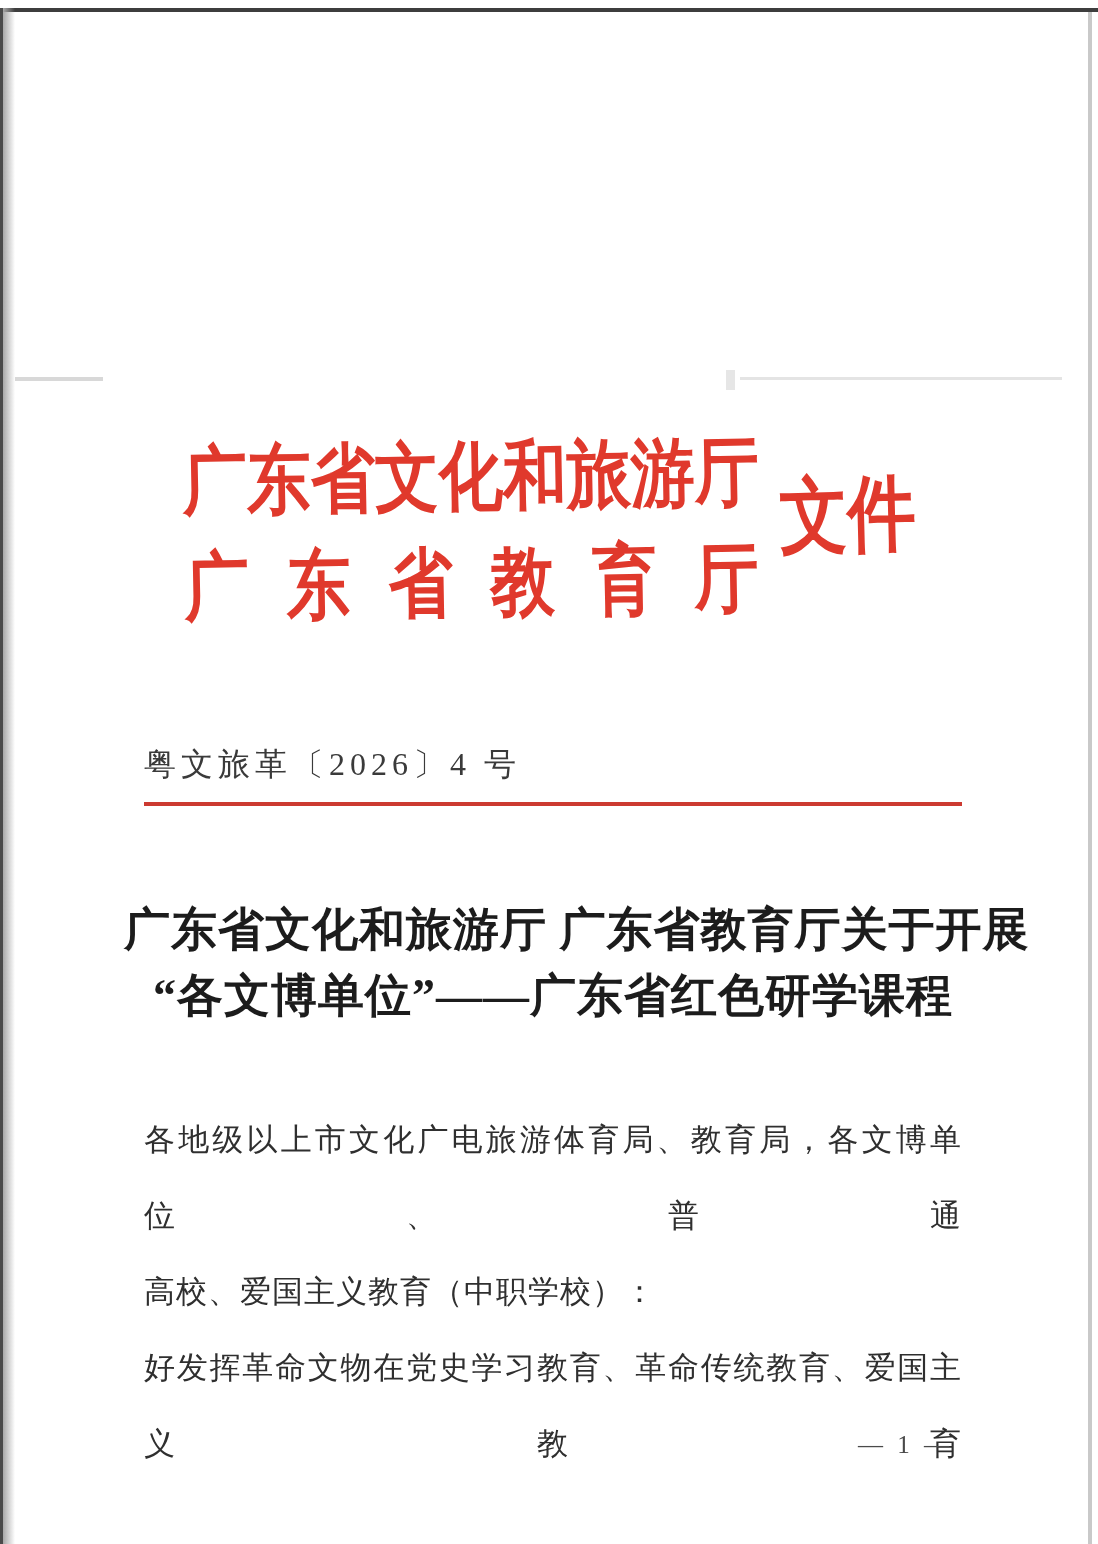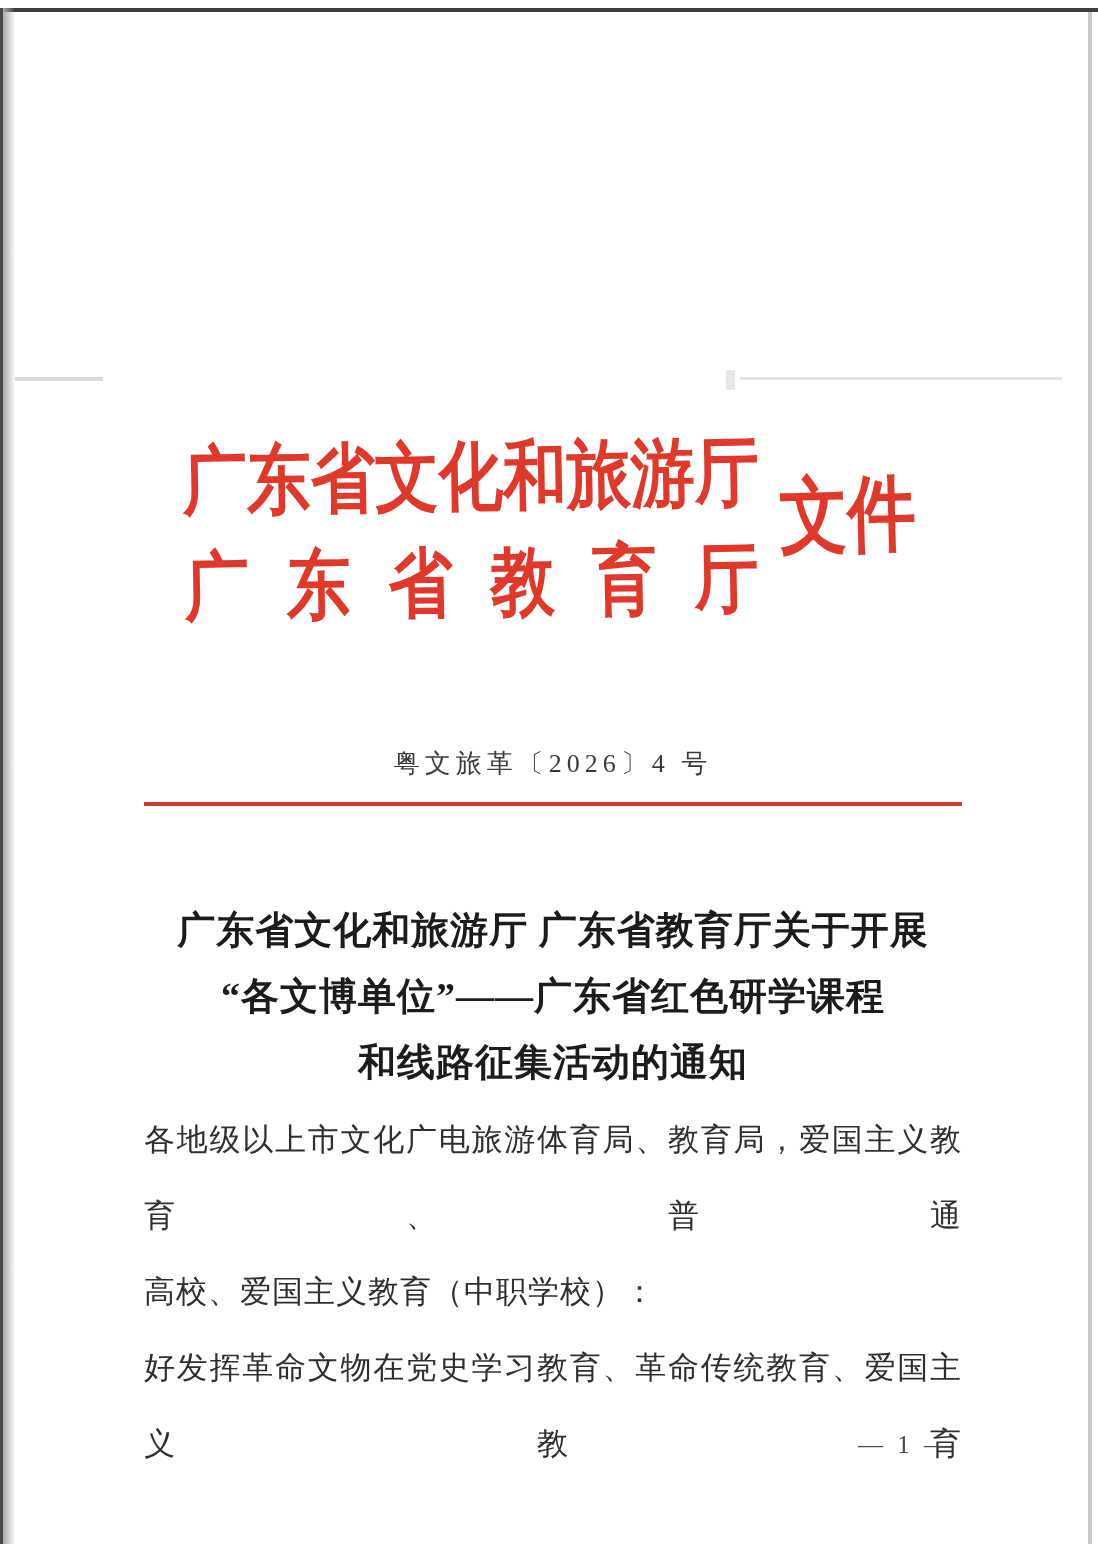--- a/index.html
+++ b/index.html
@@ -78,22 +78,22 @@
     line-height: 68px;
     white-space: nowrap;
     transform: scaleY(1.22) rotate(-0.5deg);
     transform-origin: center;
   }
 
   
   .doc-number {
     position: absolute;
     top: 736px; left: 144px; width: 818px;
-    text-align: center;
-    font-size: 26px;
+    text-align: left;
+    font-size: 32px;
     line-height: 40px;
     letter-spacing: 5px;
     color: #3a3a3a;
     white-space: nowrap;
   }
 
   
   .red-divider {
     position: absolute;
     top: 794px; left: 144px;
@@ -101,21 +101,21 @@
   }
 
   
   .doc-title {
     position: absolute;
     top: 889px; left: 124px; width: 858px;
     text-align: center;
     color: #1c1c1c;
   }
   .doc-title .t-line {
-    font-size: 38px;
+    font-size: 46px;
     line-height: 66px;
     font-weight: 700;
     letter-spacing: 1px;
     white-space: nowrap;
   }
 
   
   .doc-body {
     position: absolute;
     top: 1094px; left: 144px; width: 818px;
@@ -167,24 +167,23 @@
     <div class="doc-type" style="color: rgb(224, 57, 44);">文件</div>
   </div>
 
   <div class="doc-number">粤文旅革〔2026〕4 号</div>
 
   <div class="red-divider" style="background: rgb(204, 58, 49);"></div>
 
   <div class="doc-title" style="color: rgb(28, 28, 28);">
     <div class="t-line">广东省文化和旅游厅 广东省教育厅关于开展</div>
     <div class="t-line">“各文博单位”——广东省红色研学课程</div>
-    <div class="t-line">和线路征集活动的通知</div>
   </div>
 
   <div class="doc-body">
-    <div class="b-line b-just">各地级以上市文化广电旅游体育局、教育局，爱国主义教育、普通</div>
+    <div class="b-line b-just">各地级以上市文化广电旅游体育局、教育局，各文博单位、普通</div>
     <div class="b-line">高校、爱国主义教育（中职学校）：</div>
     <div class="b-line b-just">好发挥革命文物在党史学习教育、革命传统教育、爱国主义教育</div>
   </div>
 
   <div class="page-number">— 1 —</div>
 
 </div>
 
 </body></html>

